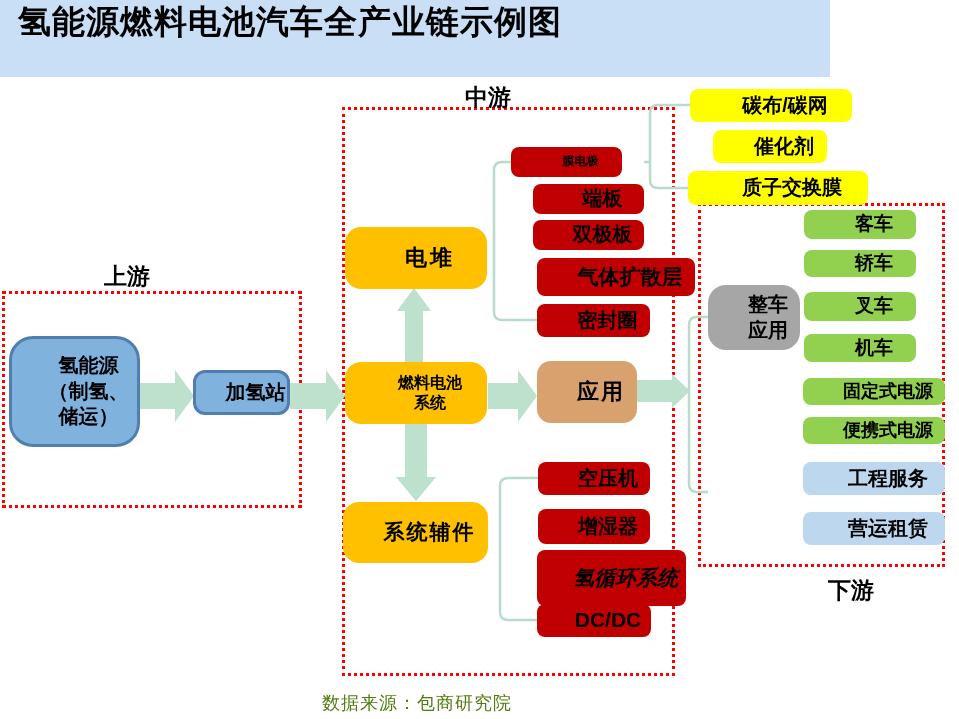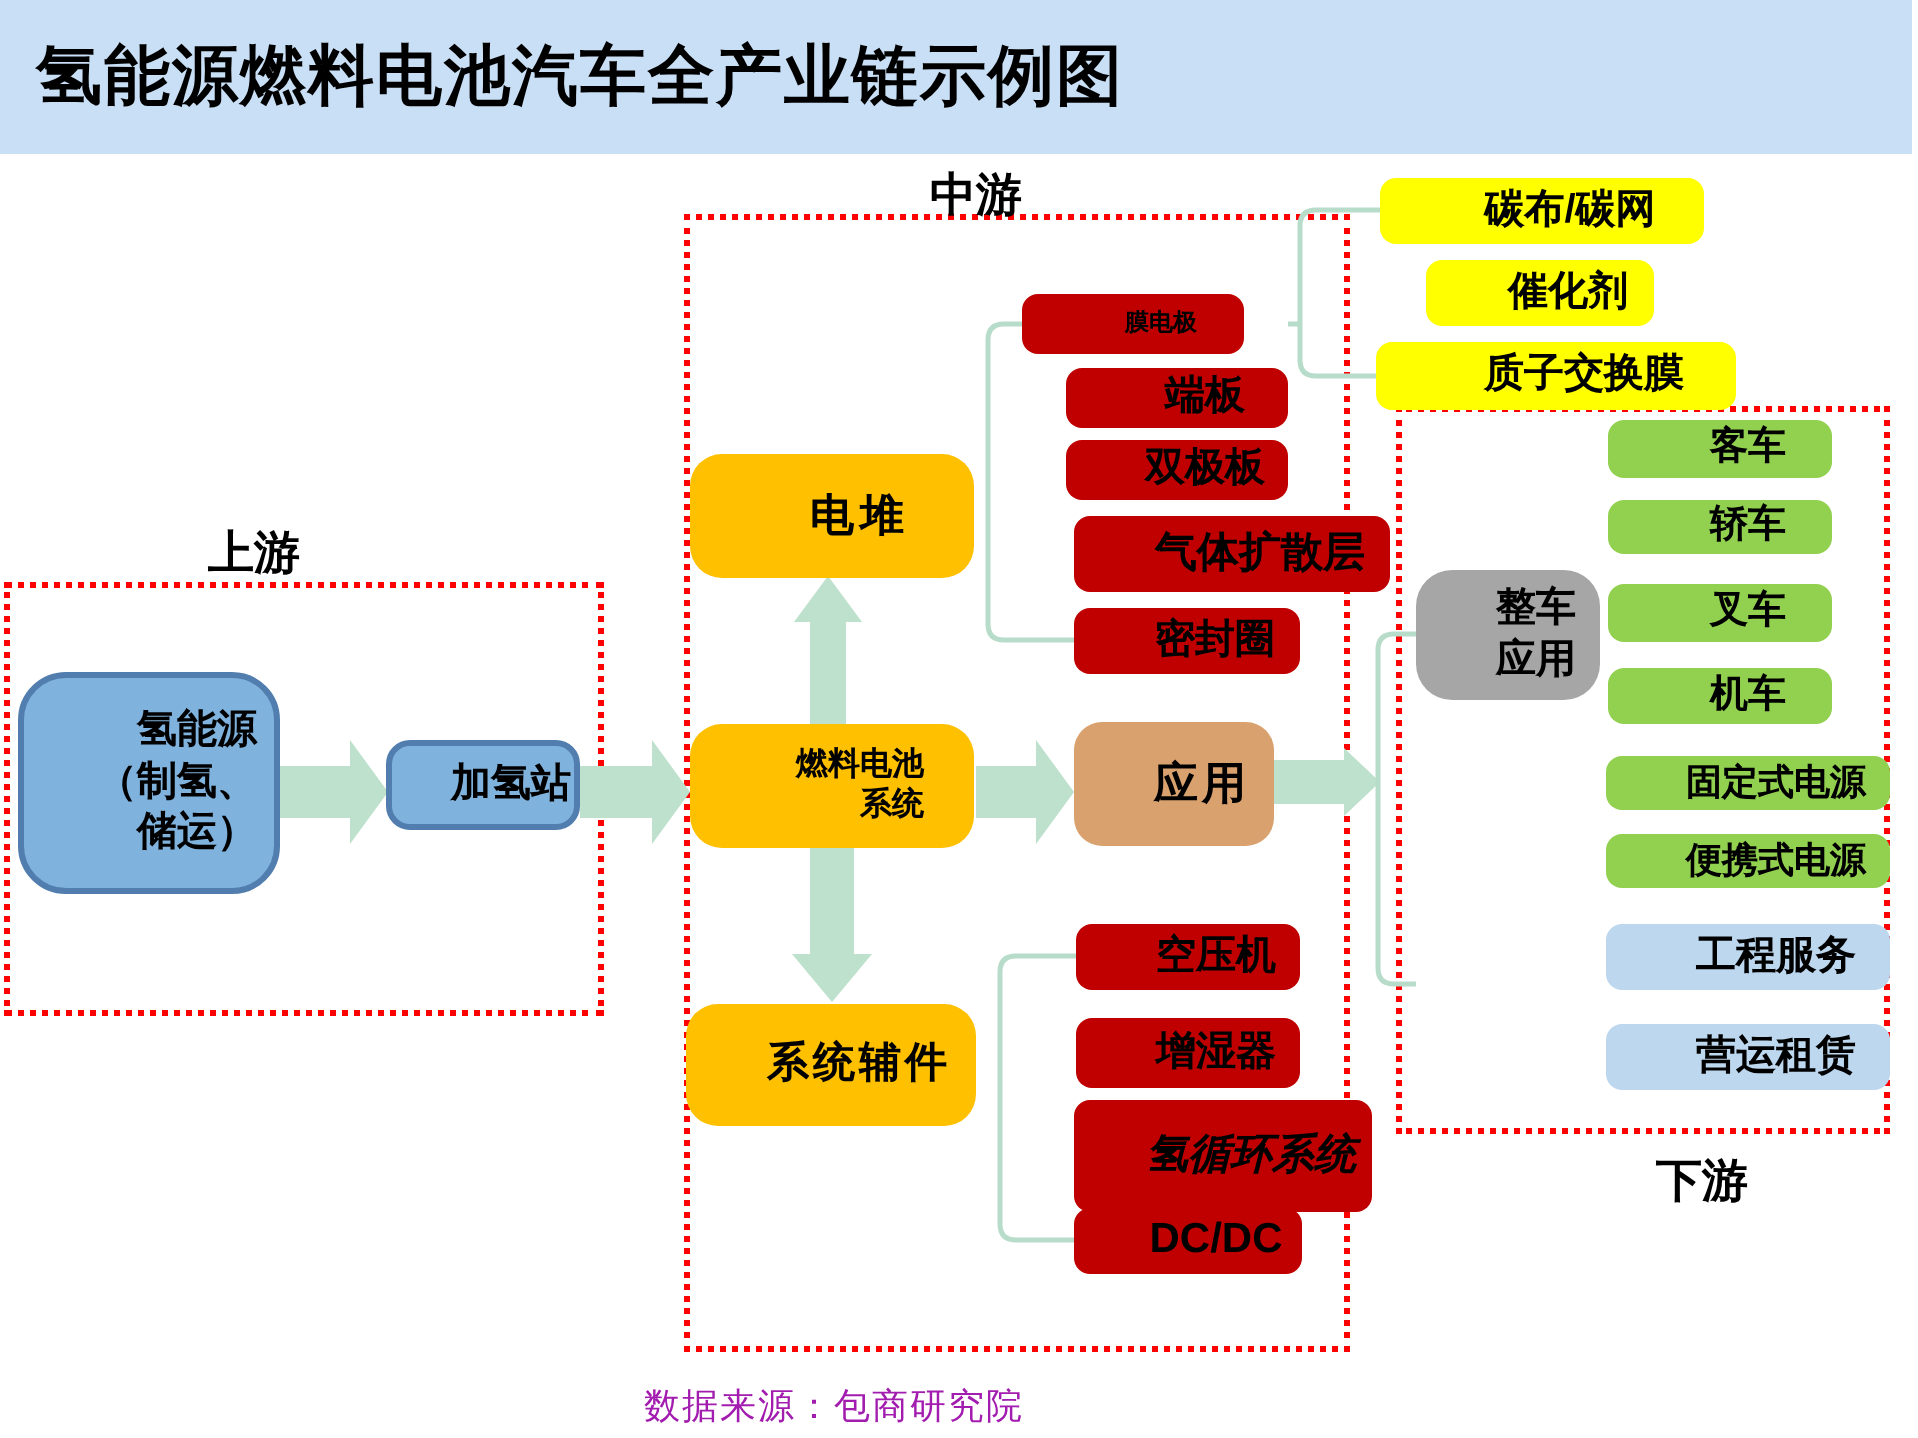--- a/index.html
+++ b/index.html
@@ -2,45 +2,45 @@
 <html><head>
 <meta charset="utf-8">
 <style>
   html,body{margin:0;padding:0;background:#fff;}
   .canvas{
     position:relative;width:959px;height:719px;background:#ffffff;
     font-family:"Liberation Sans","DejaVu Sans",sans-serif;overflow:hidden;
   }
   .canvas *{box-sizing:border-box;}
   .header{
-    position:absolute;left:0;top:0;width:956px;height:77px;
-    background:#C9DFF5;display:flex;align-items:center;z-index:4;
+    position:absolute;left:0;top:0;width:830px;height:77px;
+    background:#C9DFF5;display:flex;align-items:flex-start;z-index:4;
   }
   .title{margin-left:18px;font-size:33px;font-weight:bold;color:#000;letter-spacing:1px;}
   .seclabel{
     position:absolute;z-index:4;font-size:23px;font-weight:bold;color:#000;
     width:90px;text-align:center;
   }
   .dotted{position:absolute;border:3px dotted #FF0000;z-index:1;background:transparent;}
   .wires{position:absolute;left:0;top:0;z-index:2;}
   .node{
     position:absolute;z-index:3;display:flex;align-items:center;justify-content:center;
-    font-weight:bold;color:#000;text-align:right;white-space:pre-line;line-height:1.28;padding-left:28px;
+    font-weight:bold;color:#000;text-align:center;white-space:pre-line;line-height:1.28;padding-left:28px;
   }
   .blue{background:#7FB2DD;border:3px solid #517EAE;border-radius:24px;}
   .orange{background:#FFC000;border-radius:16px;}
   .tan{background:#D9A16E;border-radius:14px;}
   .red{background:#C00000;border-radius:8px;}
   .yellow{background:#FFFF00;border-radius:8px;}
   .green{background:#92D050;border-radius:8px;}
   .gray{background:#A6A6A6;border-radius:18px;}
   .lblue{background:#BDD7EE;border-radius:8px;}
   .footer{
     position:absolute;left:322px;top:691px;z-index:4;
-    font-size:18px;color:#a21caf;letter-spacing:1px;
+    font-size:18px;color:#4d7c0f;letter-spacing:1px;
   }
 </style>
 </head>
 <body>
 
 <div class="canvas">
 
   <div class="header">
     <div class="title">氢能源燃料电池汽车全产业链示例图</div>
   </div>

